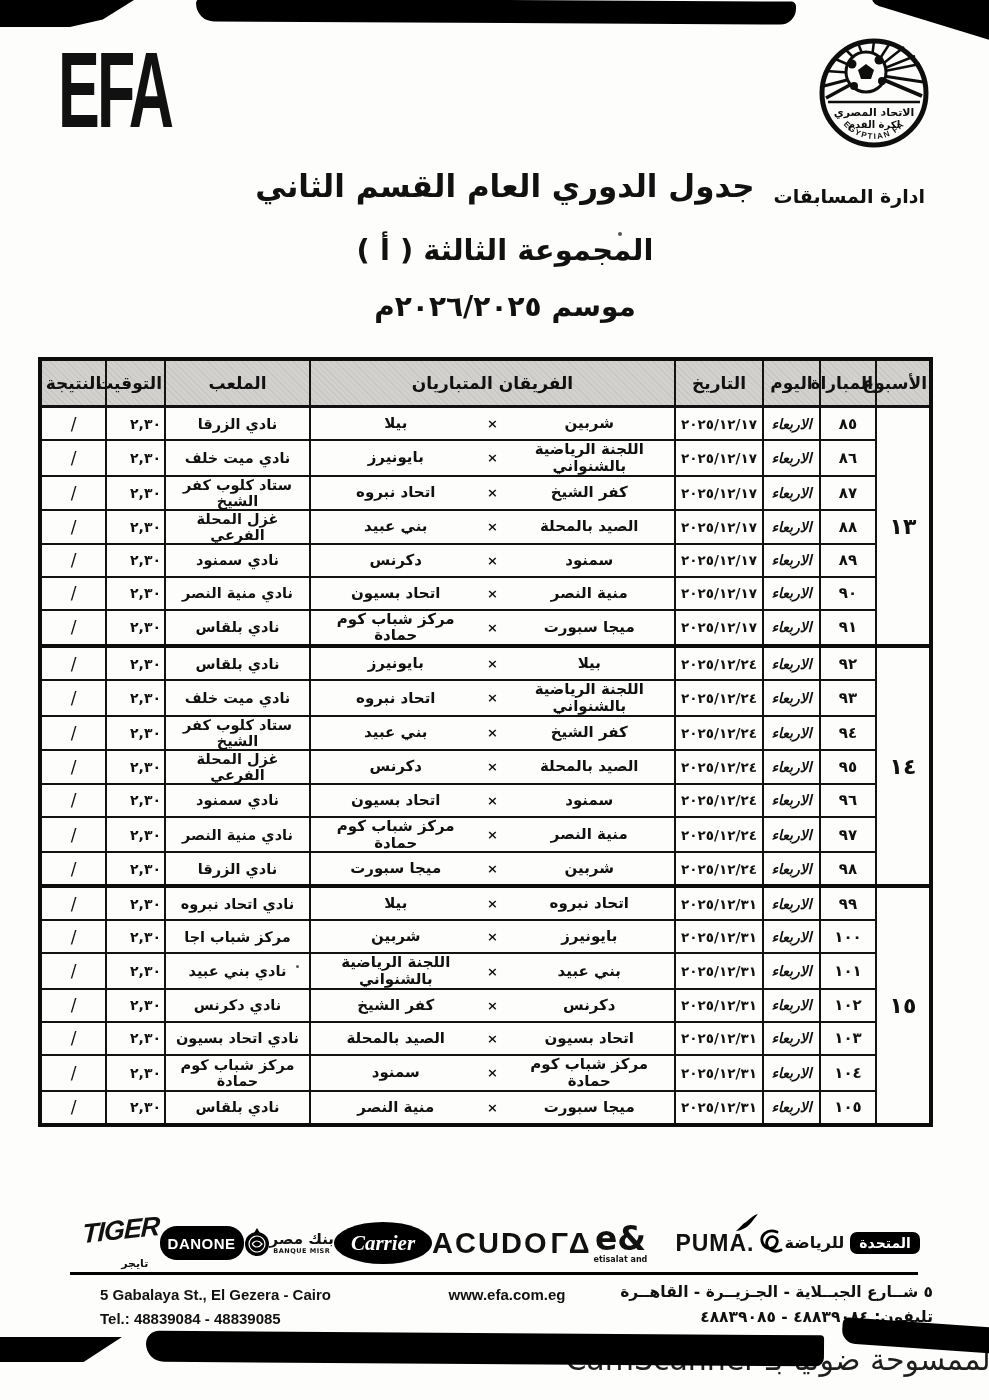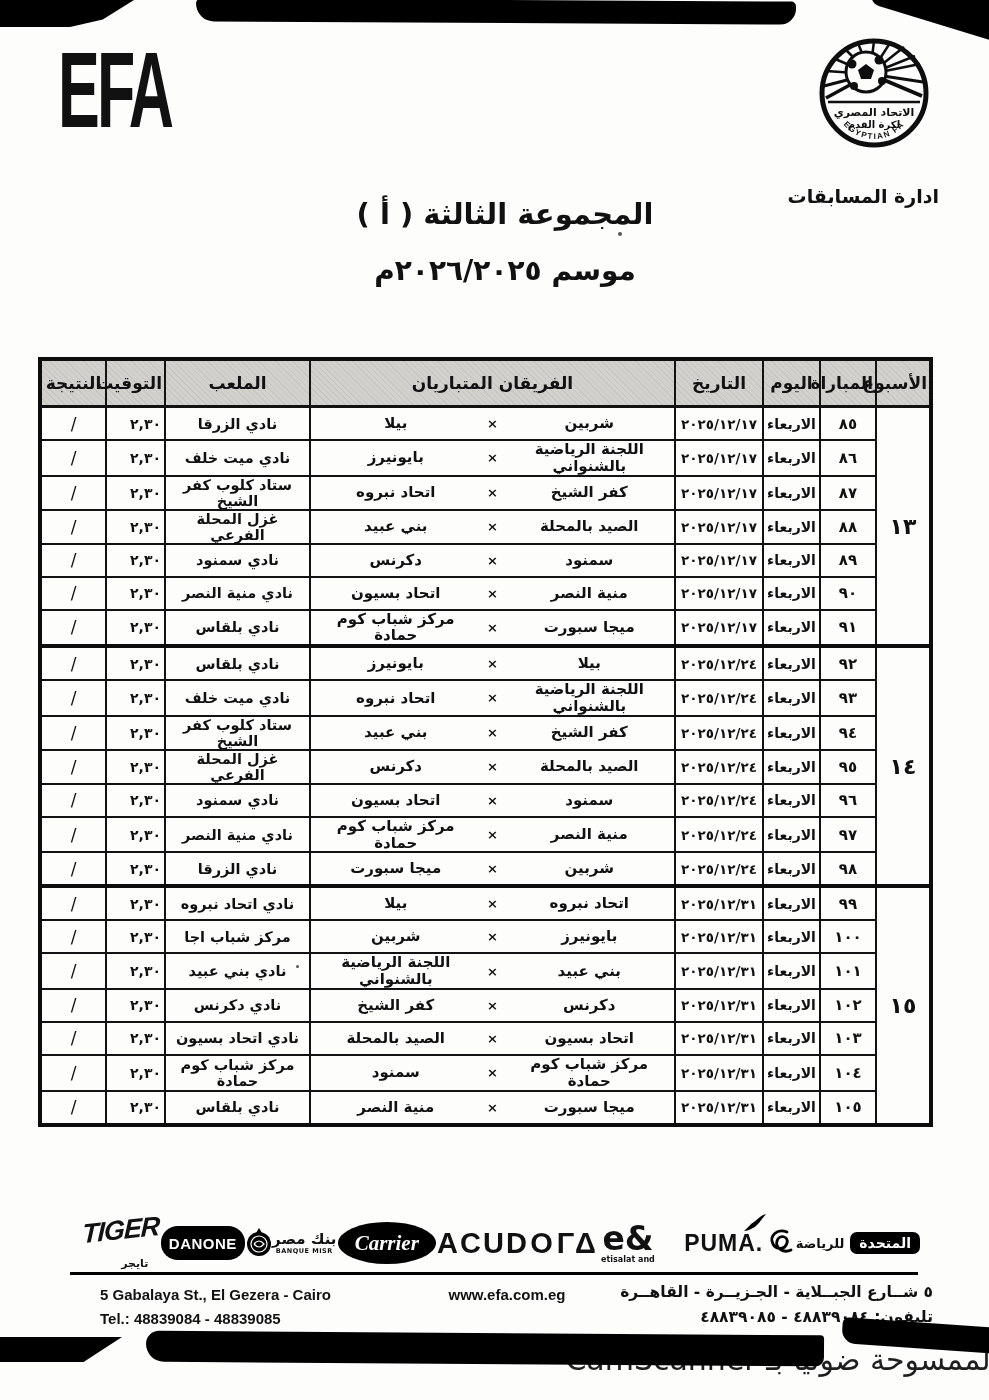--- a/index.html
+++ b/index.html
@@ -13,41 +13,41 @@
   .art-tr{left:872px;top:-16px;width:150px;height:42px;transform:rotate(17deg);border-radius:0 0 0 10px;}
   .art-bl{left:-6px;top:1337px;width:128px;height:25px;clip-path:polygon(0 0,100% 0,70% 100%,0 100%);z-index:5;}
   .art-bm{left:146px;top:1333px;width:678px;height:31px;border-radius:22px 6px 14px 30px;transform:rotate(.4deg);z-index:5;}
   .art-br{left:842px;top:1323px;width:170px;height:26px;transform:rotate(4deg);border-radius:6px 0 0 14px;z-index:5;}
 
   
   .efa-word{position:absolute;left:58px;top:44px;font-family:"Liberation Sans",sans-serif;
             font-weight:900;font-size:108px;line-height:.86;letter-spacing:-5px;
             transform:scaleX(.58);transform-origin:left top;}
   .crest{position:absolute;left:816px;top:34px;}
-  .dept{position:absolute;right:50px;top:185px;font-size:19px;font-weight:bold;direction:rtl;}
+  .dept{position:absolute;right:64px;top:185px;font-size:19px;font-weight:bold;direction:rtl;}
 
   .titles{position:absolute;left:150px;top:168px;width:710px;text-align:center;direction:rtl;}
   .t1{font-size:31px;font-weight:bold;}
   .t2{font-size:29px;font-weight:bold;margin-top:29px;}
   .t3{font-size:28px;font-weight:bold;margin-top:23px;}
 
   
   .sched{position:absolute;left:38px;top:357px;width:891px;border-collapse:collapse;
          table-layout:fixed;direction:rtl;}
   .sched th{border:2px solid #121212;border-bottom:3px solid #121212;height:44px;
             background:#d2d1ce;
             background-image:repeating-linear-gradient(45deg,rgba(0,0,0,.05) 0 1px,transparent 1px 4px);
             font-size:17px;font-weight:bold;text-align:center;padding:0 2px;}
   .sched td{border:2px solid #121212;height:31px;text-align:center;vertical-align:middle;
             padding:0 3px;font-weight:bold;background:#fdfdfc;}
   .sched{border:4px solid #0d0d0d;}
   tr.gs td{border-top:4px solid #0d0d0d;}
   td.week-cell{font-size:22px;}
   td.c-match{font-size:15px;}
-  td.c-day{font-size:14px;}
+  td.c-day{font-size:14px;font-style:italic;}
   td.c-date{font-size:13.5px;letter-spacing:.5px;}
   td.c-stadium{font-size:14.5px;}
   td.c-time{font-size:14px;padding-left:28px;}
   td.c-result{font-size:17px;font-weight:normal;}
   .teams{display:flex;align-items:center;}
   .teams .team{flex:1;text-align:center;font-size:15px;font-weight:bold;line-height:1.12;}
   .teams .vs{width:30px;text-align:center;font-size:13px;font-weight:bold;}
 
   
   .sponsors{position:absolute;left:82px;top:1212px;width:838px;height:62px;display:flex;
@@ -67,21 +67,21 @@
            display:flex;align-items:center;justify-content:center;
            font-family:"Liberation Serif",serif;font-style:italic;font-weight:bold;font-size:21px;}
   .acud{font-family:"Liberation Sans",sans-serif;font-weight:900;font-size:29px;letter-spacing:2px;}
   .ora{font-family:"Liberation Sans",sans-serif;font-weight:900;font-size:29px;letter-spacing:4px;}
   .etis .e{font-size:33px;font-weight:900;font-family:"DejaVu Sans",sans-serif;}
   .etis .s{font-size:8px;font-weight:bold;margin-top:1px;align-self:flex-end;}
   .puma{position:relative;}
   .puma .p{font-family:"Liberation Sans",sans-serif;font-weight:900;font-size:23px;letter-spacing:1px;margin-left:28px;}
   .puma svg{position:absolute;right:-4px;top:-16px;}
   .mott{flex-direction:row;gap:6px;align-items:center;}
-  .mott .side{font-size:13px;font-weight:bold;}
+  .mott .side{font-size:16px;font-weight:bold;}
   .mott .box{background:#000;color:#fff;font-size:14px;font-weight:bold;
              padding:4px 9px;border-radius:7px;}
 
   .rule{position:absolute;left:70px;top:1272px;width:848px;height:3px;background:#000;}
 
   .ft{position:absolute;top:1283px;font-weight:bold;font-size:15px;line-height:1.6;
       font-family:"Liberation Sans",sans-serif;}
   .ft-en{left:100px;}
   .ft-mid{left:377px;width:260px;text-align:center;}
   .ft-ar{right:56px;text-align:right;direction:rtl;top:1280px;font-size:15.5px;
@@ -135,20 +135,21 @@
         </defs>
       <text font-size="8" font-weight="bold" letter-spacing="1.5" fill="#0e0e0e" font-family="Liberation Sans">
         <textPath href="#arcB" startOffset="50%" text-anchor="middle">EGYPTIAN FA</textPath>
       </text>
     </svg>
   </div>
 
   <div class="dept">ادارة المسابقات</div>
 
   <div class="titles">
+    <div class="t1">جدول الدوري العام القسم الثاني</div>
     <div class="t2">المجموعة الثالثة ( أ )</div>
     <div class="t3">موسم ٢٠٢٦/٢٠٢٥م</div>
   </div>
 
   <table class="sched" dir="rtl">
     <colgroup>
       <col style="width:55px">
         <col style="width:56px">
         <col style="width:57px">
         <col style="width:88px">

